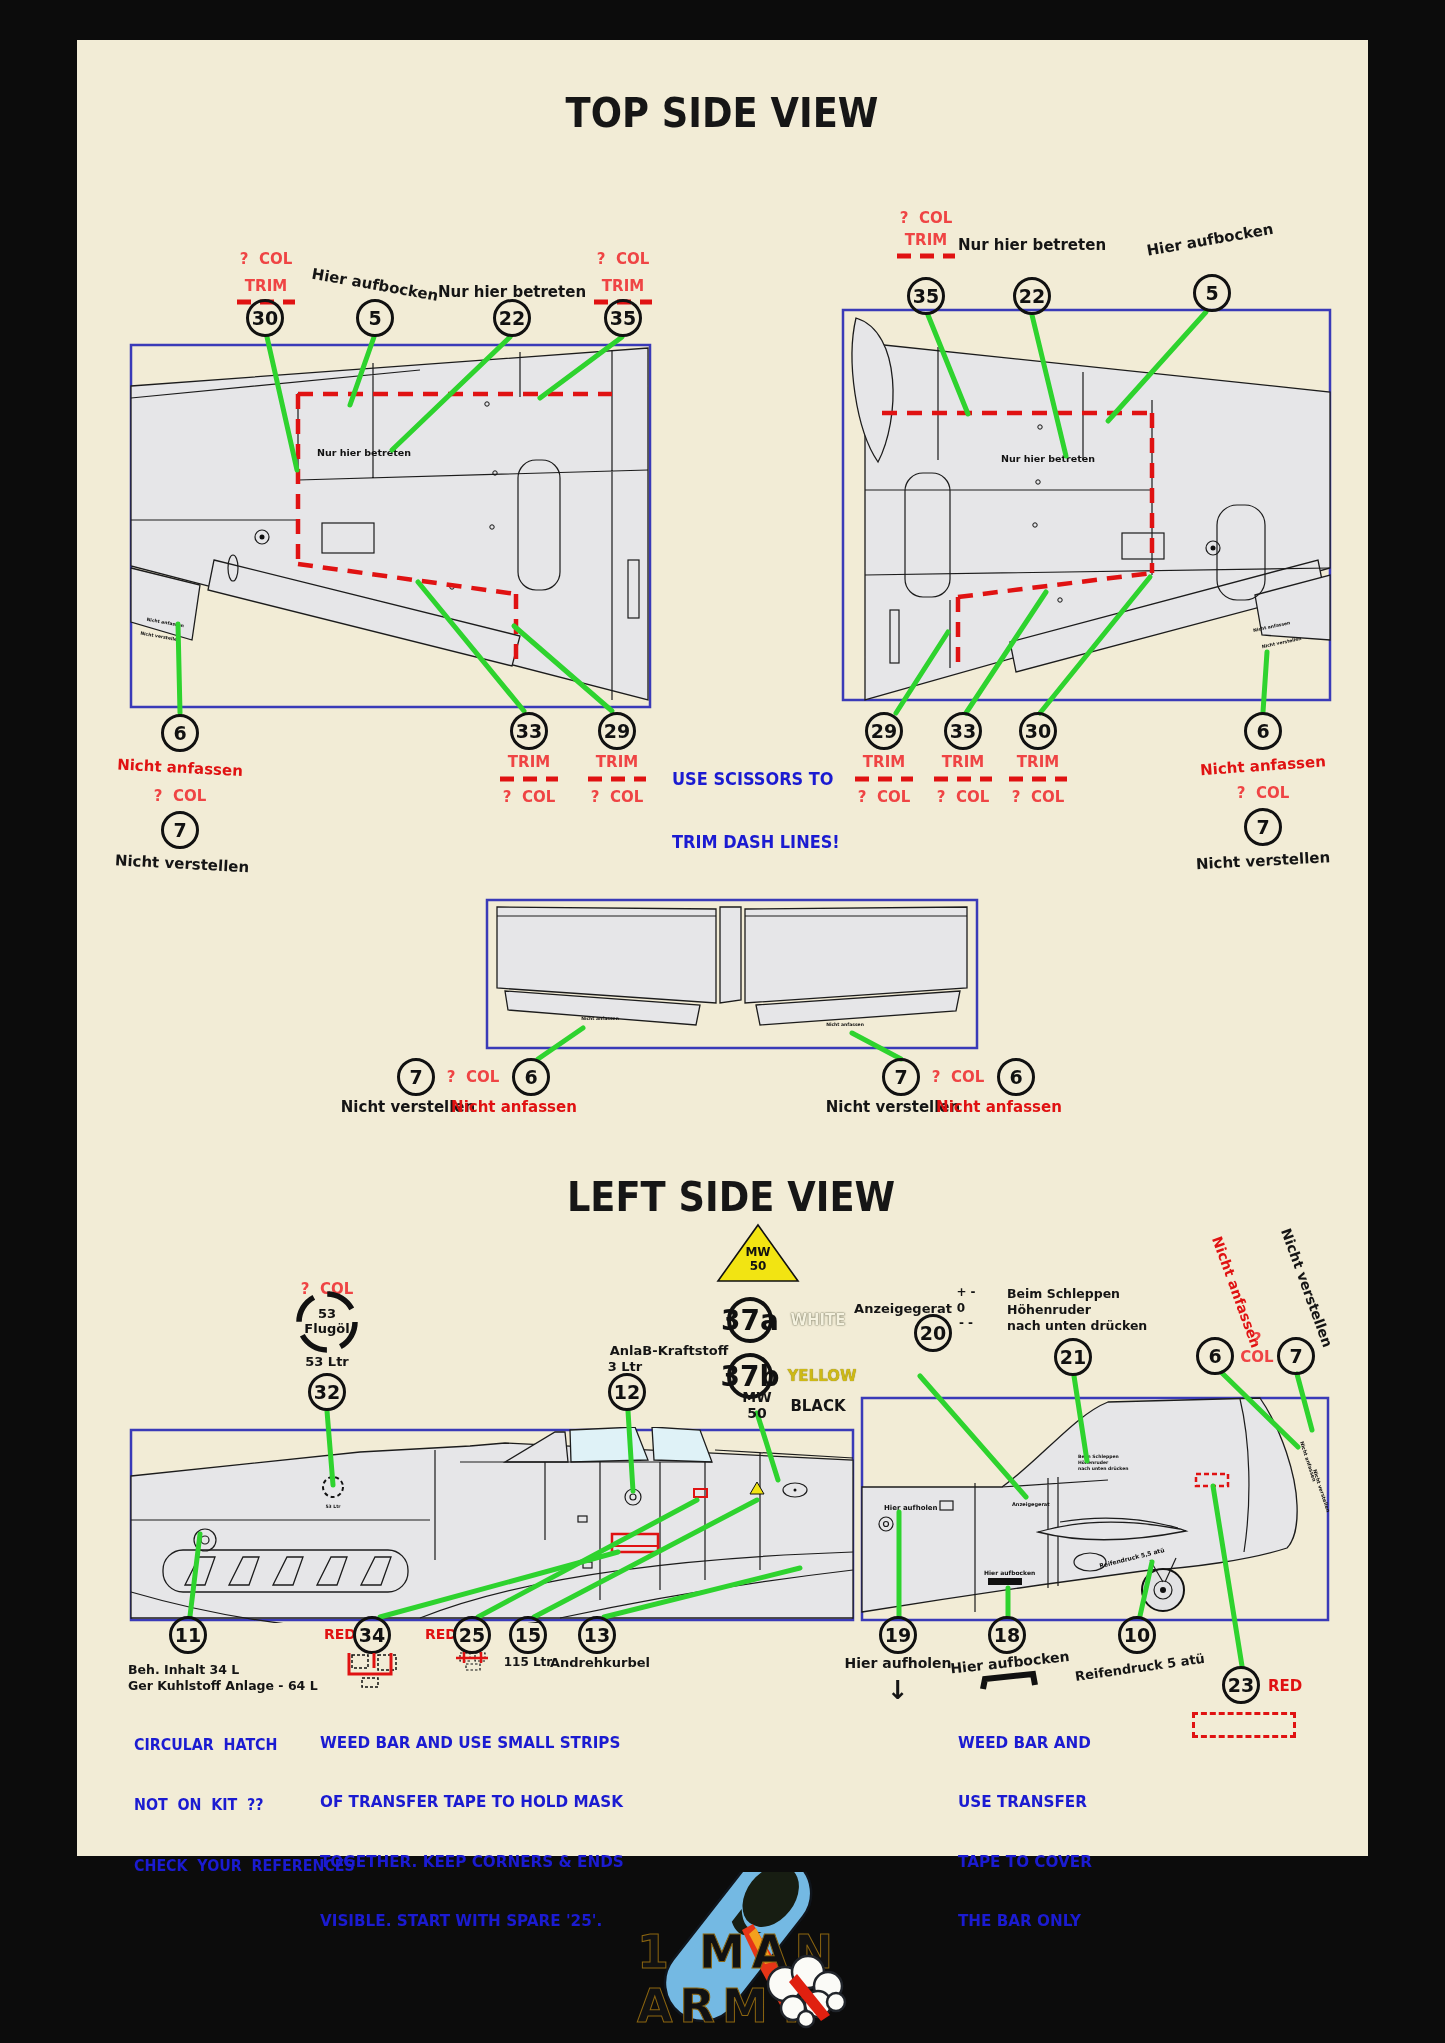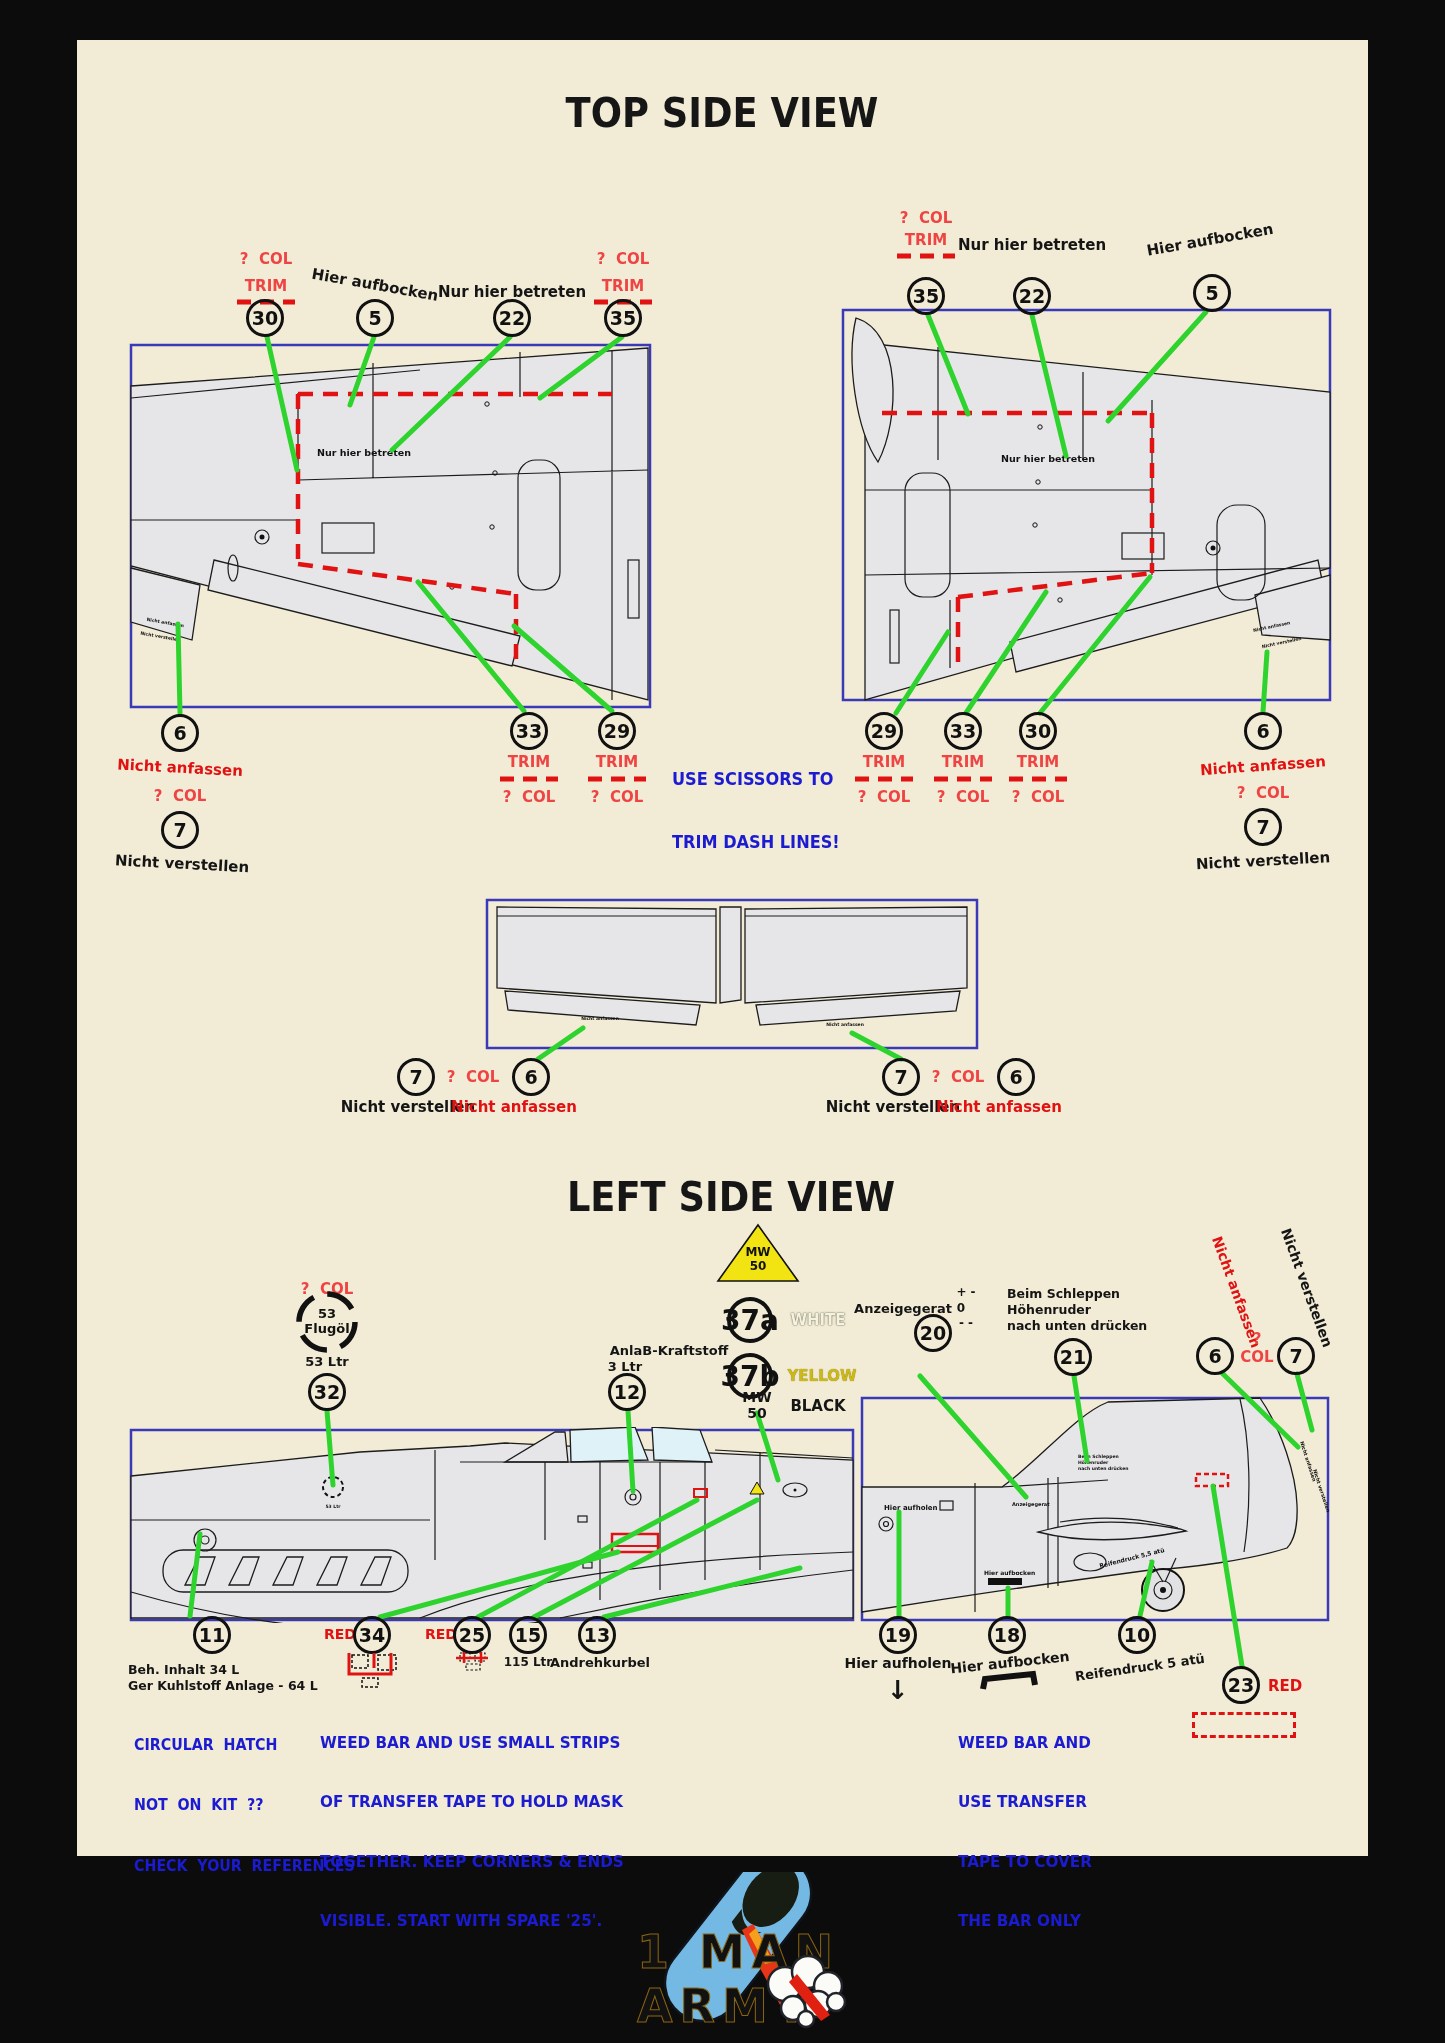--- a/index.html
+++ b/index.html
@@ -308,21 +308,21 @@
   <div class="co" style="left:917px;top:1333px;margin-left:16px;">20</div>
   <div class="co" style="left:1073px;top:1357px;">21</div>
 
   <div class="vlab redt" style="left:1224px;top:1234px;transform:rotate(70deg);">Nicht anfassen</div>
   <div class="vlab" style="left:1293px;top:1226px;transform:rotate(70deg);color:#151515;">Nicht verstellen</div>
   <div class="co" style="left:1215px;top:1356px;">6</div>
   <div class="lbl blue" style="left:1257px;top:1339px;">?</div>
   <div class="lbl blue" style="left:1257px;top:1357px;">COL</div>
   <div class="co" style="left:1296px;top:1356px;">7</div>
 
-  <div class="co" style="left:188px;top:1635px;margin-left:24px;">11</div>
+  <div class="co" style="left:188px;top:1635px;">11</div>
   <div class="smallgerman" style="left:128px;top:1662px;">Beh. Inhalt 34 L</div>
   <div class="smallgerman" style="left:128px;top:1678px;">Ger Kuhlstoff Anlage - 64 L</div>
   <div class="note" style="left:134px;top:1694px;font-size:15px;word-spacing:5px;line-height:1.35;">
     <div>CIRCULAR HATCH</div>
     <div>NOT ON KIT ??</div>
     <div>CHECK YOUR REFERENCES</div>
   </div>
 
   <div class="lbl redt" style="left:340px;top:1635px;font-size:14px;">RED</div>
   <div class="co" style="left:372px;top:1635px;">34</div>

